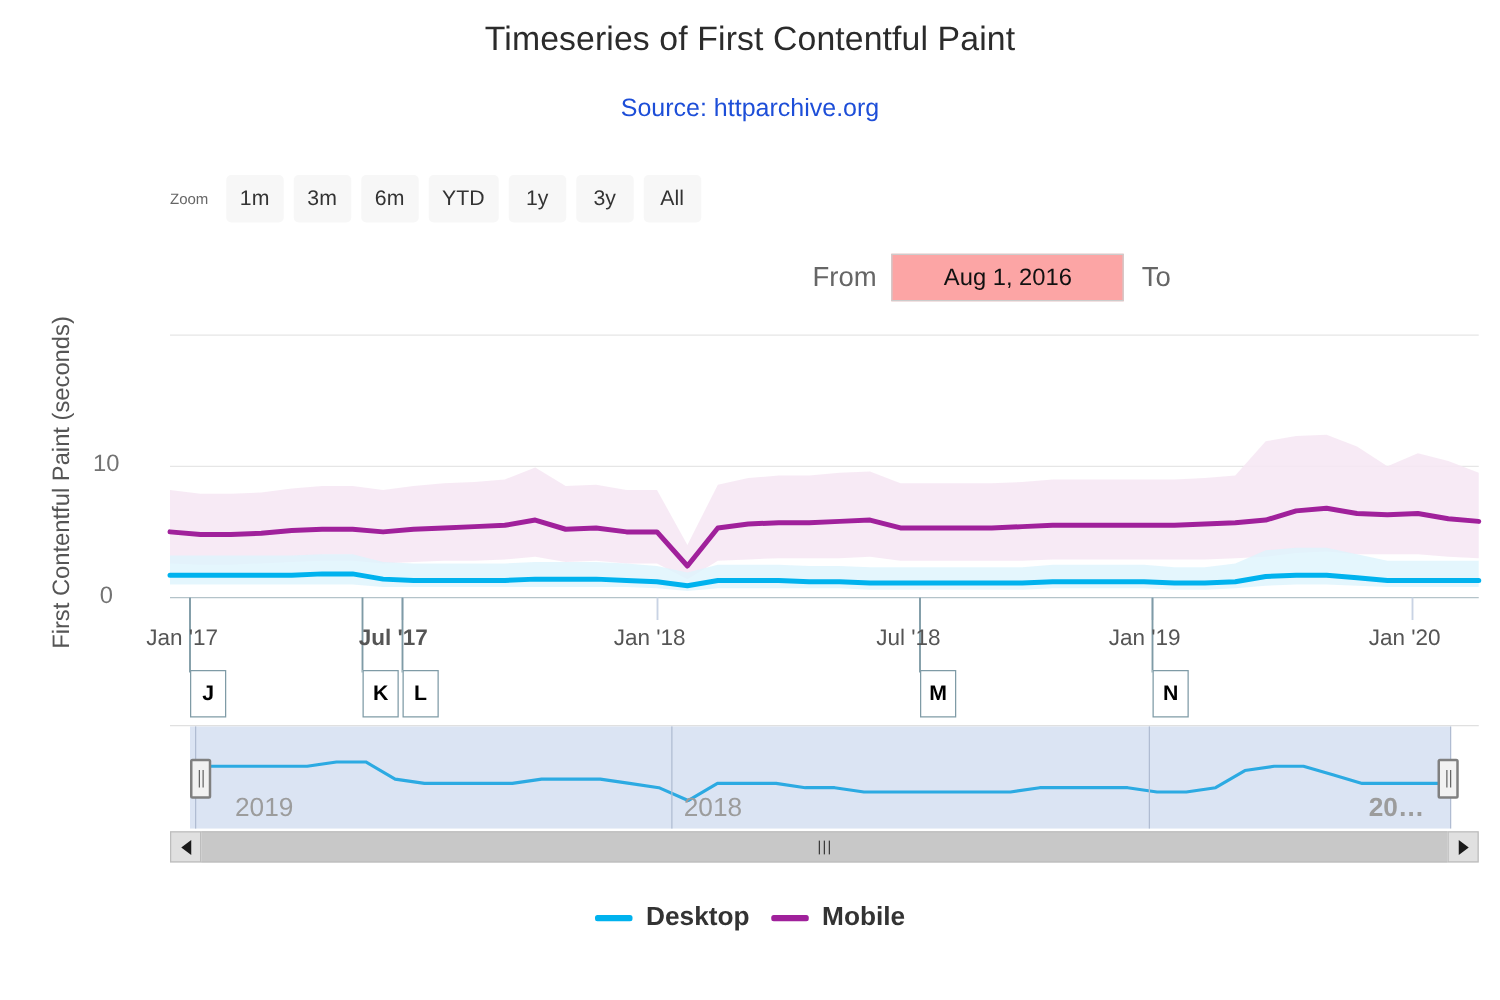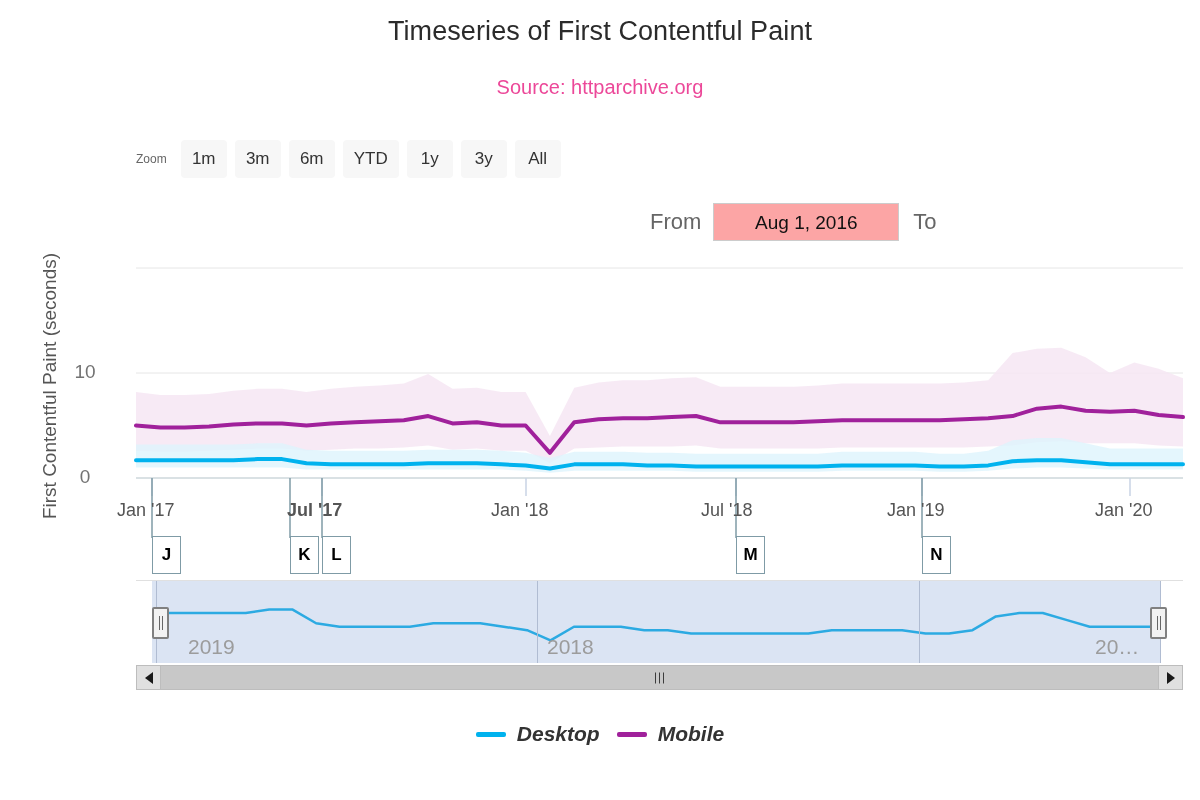--- a/index.html
+++ b/index.html
@@ -30,21 +30,21 @@
     color: #2b2b2b;
     font-weight: normal;
     letter-spacing: .1px;
   }
   .chart-subtitle {
     position: absolute;
     left: 0; top: 76px;
     width: 1200px;
     text-align: center;
     font-size: 20px;
-    color: #ec4899;
+    color: #1d4ed8;
     font-weight: normal;
   }
 
   
   .range-selector {
     position: absolute;
     left: 136px; top: 139px;
     display: flex;
     align-items: center;
     height: 40px;
@@ -256,21 +256,20 @@
   
   .legend {
     position: absolute;
     left: 0;
     top: 722px;
     width: 1200px;
     display: flex;
     justify-content: center;
     align-items: flex-start;
     gap: 17px;
-    font-style: italic;
   }
   .legend-item {
     display: flex;
     align-items: center;
     gap: 11px;
     cursor: pointer;
   }
   .legend-swatch {
     width: 30px;
     height: 5px;
@@ -355,21 +354,21 @@
     <div class="nav-mask" style="left:16px;right:23px;"></div>
     <svg id="nav-svg" width="1047" height="82" style="position:absolute;left:0;top:0;">
         <path d="M16 32.00000000000001 L39.44186046511628 32.00000000000001 L62.883720930232556 32.00000000000001 L86.32558139534883 32.00000000000001 L109.76744186046511 32.00000000000001 L133.2093023255814 28.57142857142857 L156.65116279069767 28.57142857142857 L180.09302325581396 42.285714285714285 L203.53488372093022 45.71428571428571 L226.97674418604652 45.71428571428571 L250.41860465116278 45.71428571428571 L273.8604651162791 45.71428571428571 L297.30232558139534 42.285714285714285 L320.74418604651163 42.285714285714285 L344.1860465116279 42.285714285714285 L367.6279069767442 45.71428571428571 L391.06976744186045 49.14285714285714 L414.51162790697674 59.42857142857143 L437.95348837209303 45.71428571428571 L461.3953488372093 45.71428571428571 L484.83720930232556 45.71428571428571 L508.27906976744185 49.14285714285714 L531.7209302325582 49.14285714285714 L555.1627906976744 52.57142857142857 L578.6046511627907 52.57142857142857 L602.046511627907 52.57142857142857 L625.4883720930233 52.57142857142857 L648.9302325581396 52.57142857142857 L672.3720930232558 52.57142857142857 L695.813953488372 49.14285714285714 L719.2558139534884 49.14285714285714 L742.6976744186046 49.14285714285714 L766.1395348837209 49.14285714285714 L789.5813953488372 52.57142857142857 L813.0232558139535 52.57142857142857 L836.4651162790698 49.14285714285714 L859.9069767441861 35.42857142857142 L883.3488372093022 32.00000000000001 L906.7906976744187 32.00000000000001 L930.2325581395348 38.857142857142854 L953.6744186046511 45.71428571428571 L977.1162790697674 45.71428571428571 L1000.5581395348837 45.71428571428571 L1024 45.71428571428571" fill="none" stroke="#2caae2" stroke-width="2.5" stroke-linejoin="round"></path>
       </svg>
     <div class="nav-gridline" style="left:20px;"></div>
     <div class="nav-gridline" style="left:401px;"></div>
     <div class="nav-gridline" style="left:783px;"></div>
     <div class="nav-gridline" style="left:1024px;"></div>
     <div class="nav-year" style="left:52px;">2019</div>
     <div class="nav-year" style="left:411px;">2018</div>
-    <div class="nav-year" style="left:959px;">20…</div>
+    <div class="nav-year" style="left:959px;font-weight:bold;">20…</div>
     <div class="nav-handle" style="left:16px;">
       <i></i>
         <i></i>
     </div>
     <div class="nav-handle" style="left:1014px;">
       <i></i>
         <i></i>
     </div>
   </div>
 

